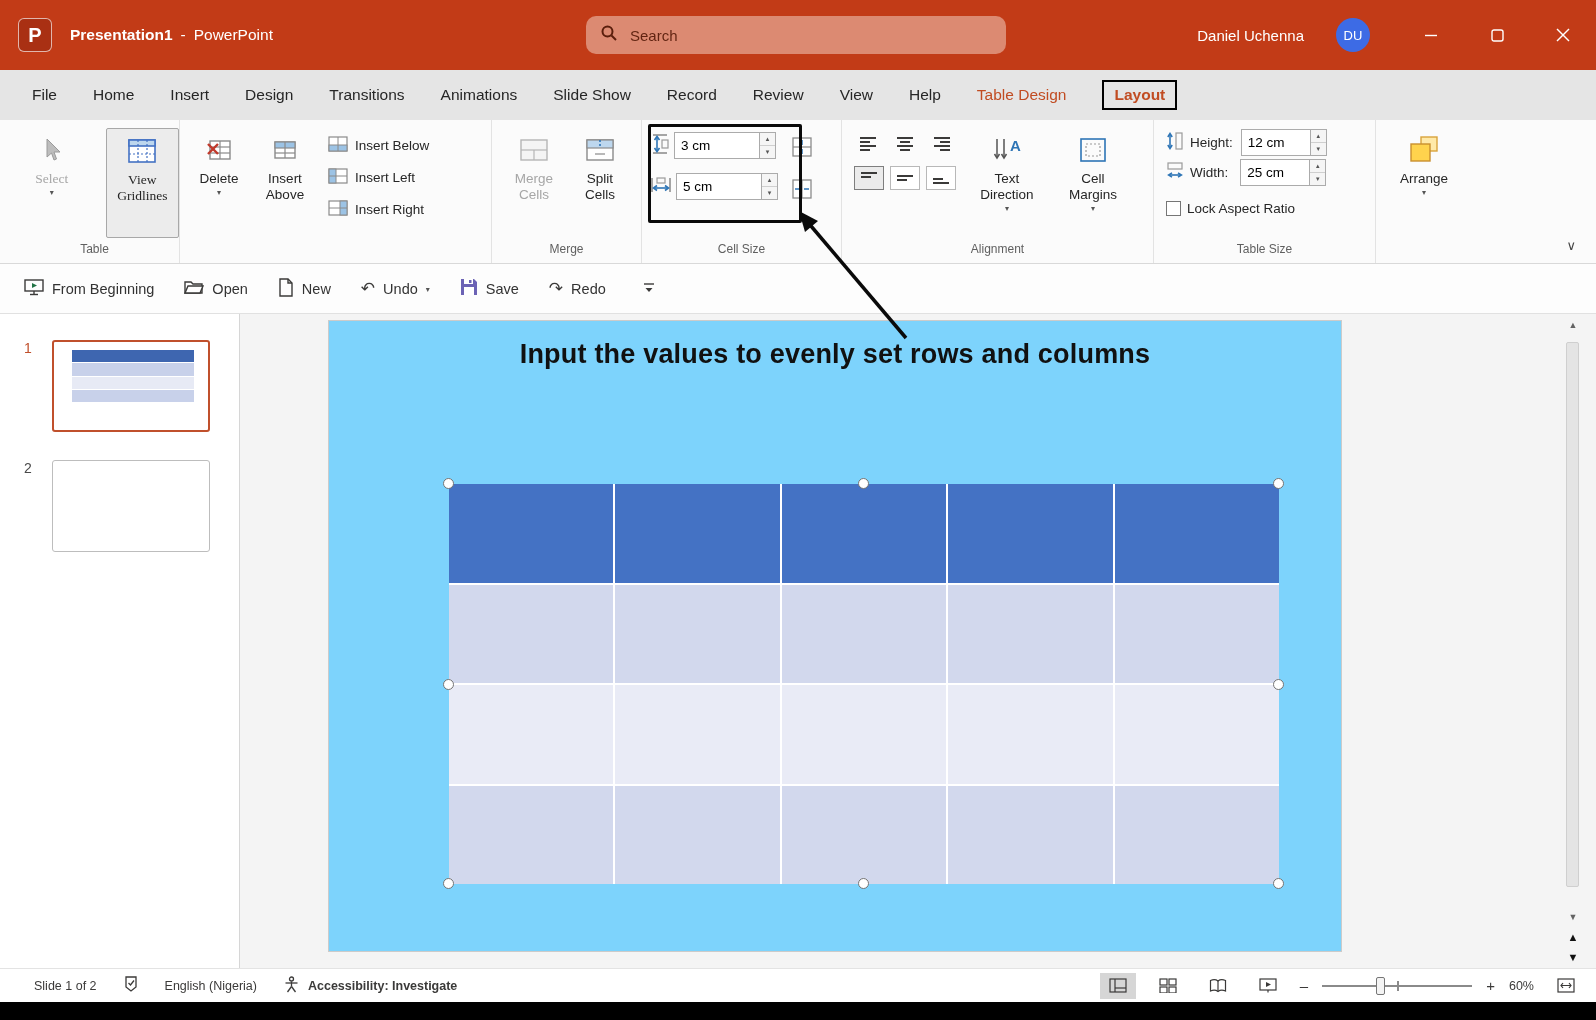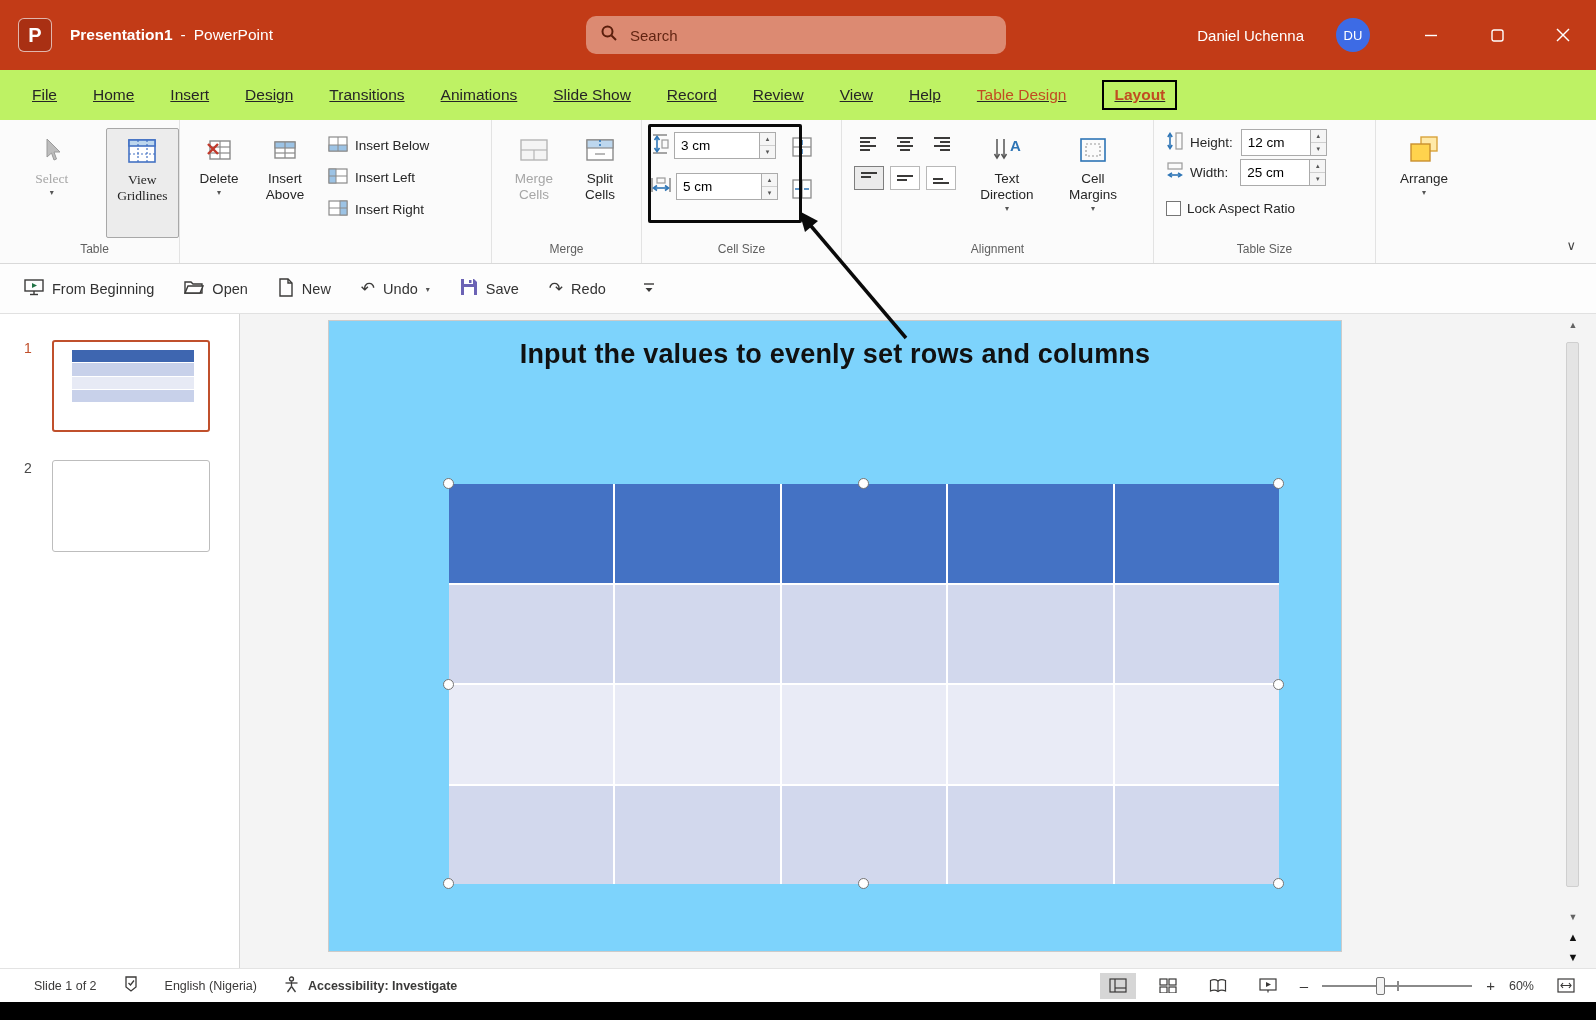--- a/index.html
+++ b/index.html
@@ -13,21 +13,21 @@
   .doc-title .doc { font-weight:bold; }
   .search-box { position:absolute; left:586px; top:16px; width:420px; height:38px; background:#DC8A72; border-radius:10px; display:flex; align-items:center; padding-left:14px; }
   .search-box input { border:none; outline:none; background:transparent; font-size:15px; color:#4E1507; font-family:"Liberation Sans",sans-serif; width:330px; margin-left:12px; }
   .search-box input::placeholder { color:#5A1E0C; opacity:.95; }
   .title-right { position:absolute; right:0; top:0; height:70px; display:flex; align-items:center; }
   .user-name { font-size:15px; margin-right:32px; white-space:nowrap; }
   .avatar { width:34px; height:34px; border-radius:50%; background:#3D6BE5; color:#fff; font-size:13px; display:flex; align-items:center; justify-content:center; margin-right:28px; }
   .winbtn { width:66px; height:70px; display:flex; align-items:center; justify-content:center; }
 
   
-  .menubar { position:absolute; left:0; top:70px; width:1596px; height:50px; background:#bef264; display:flex; align-items:center; padding-left:32px; gap:36px; font-size:15.5px;text-decoration:underline; }
+  .menubar { position:absolute; left:0; top:70px; width:1596px; height:50px; background:#e5e5e5; display:flex; align-items:center; padding-left:32px; gap:36px; font-size:15.5px; }
   .menu-tab { white-space:nowrap; cursor:default; }
   .menu-tab.ctx { color:#C14C22; }
   .menu-tab.layout-boxed { border:2.5px solid #000; padding:4px 10px; font-weight:bold; color:#C14C22; }
   .share-btn { position:absolute; right:34px; top:79px; height:33px; background:#C23B17; color:#fff; border-radius:4px; display:flex; align-items:center; font-size:14.5px; padding:0 10px; gap:8px; }
   .share-btn .chev { font-size:9px; border-left:1px solid rgba(255,255,255,.5); padding-left:8px; }
 
   
   .ribbon { position:absolute; left:0; top:120px; width:1596px; height:144px; background:#FBFBFB; border-bottom:1px solid #D9D9D9; display:flex; padding-left:10px; }
   .rgroup { position:relative; border-right:1px solid #E3E3E3; display:flex; flex-direction:column; }
   .rgroup-content { flex:1; display:flex; align-items:flex-start; padding-top:8px; }

